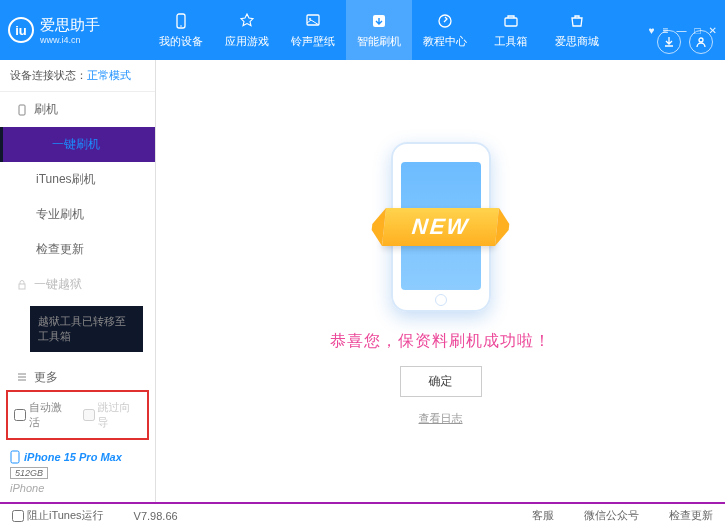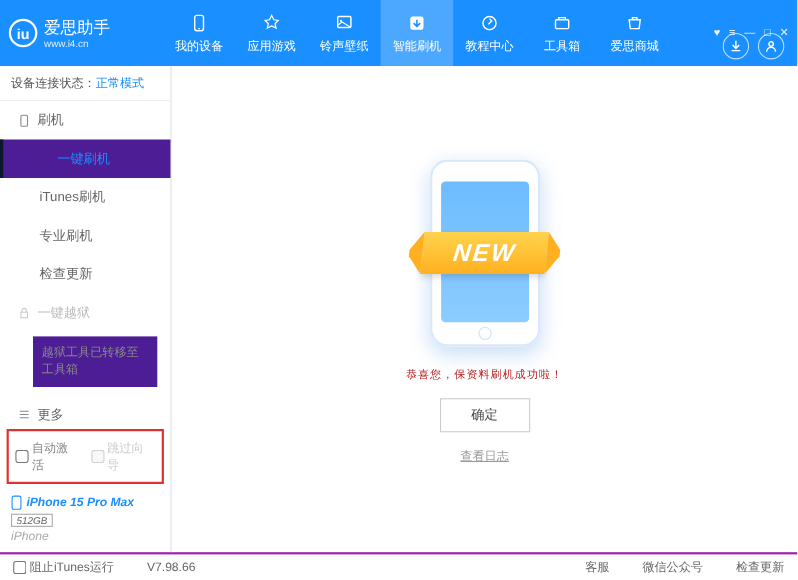--- a/index.html
+++ b/index.html
@@ -19,38 +19,38 @@
 .circle-btn { width: 24px; height: 24px; border: 1.5px solid rgba(255,255,255,0.7); border-radius: 50%; display: flex; align-items: center; justify-content: center; }
 .body-area { display: flex; height: 442px; }
 .sidebar { width: 156px; border-right: 1px solid #e0e0e0; display: flex; flex-direction: column; }
 .status-bar { padding: 8px 10px; font-size: 11px; color: #555; border-bottom: 1px solid #eee; }
 .status-bar .val { color: #1a8fff; }
 .menu { flex: 1; overflow-y: auto; font-size: 12px; color: #555; }
 .menu-head { padding: 9px 16px; display: flex; align-items: center; gap: 6px; color: #666; }
 .menu-head.locked { color: #bbb; padding-left: 16px; }
 .menu-item { padding: 9px 14px 9px 36px; cursor: pointer; color: #666; }
 .menu-item.active { background: #4c1d95; color: #1a8fff; border-left: 3px solid #0f172a; padding-left: 49px; }
-.menu-box { background: #4c1d95; margin: 4px 12px 8px 30px; padding: 8px; color: #888; line-height: 1.35; font-size: 11px; }
+.menu-box { background: #0f172a; margin: 4px 12px 8px 30px; padding: 8px; color: #888; line-height: 1.35; font-size: 11px; }
 .checks { border: 2px solid #e03030; margin: 6px 6px 4px 6px; padding: 8px 6px; display: flex; gap: 10px; font-size: 11px; color: #888; }
 .chk { display: flex; align-items: center; gap: 3px; }
 .chk input { width: 12px; height: 12px; }
 .chk.disabled { color: #ccc; }
 .device { padding: 6px 10px 8px; font-size: 11px; color: #1a8fff; font-style: italic; }
 .device .storage { display: inline-block; border: 1px solid #aaa; color: #666; font-size: 9px; padding: 0 4px; margin-top: 3px; }
 .device .type { color: #aaa; margin-top: 3px; }
 .main { flex: 1; display: flex; flex-direction: column; align-items: center; justify-content: center; gap: 14px; }
 .phone-illus { position: relative; width: 200px; height: 180px; display: flex; align-items: center; justify-content: center; }
 .phone-body { width: 100px; height: 170px; background: #fff; border-radius: 16px; box-shadow: 0 6px 18px rgba(30,120,220,0.25), inset 0 0 0 2px #d8e8fb; position: relative; }
 .phone-screen { position: absolute; top: 20px; left: 10px; right: 10px; bottom: 22px; background: linear-gradient(#6dbcff,#8cccff); border-radius: 4px; }
 .phone-home { position: absolute; bottom: 6px; left: 50%; width: 12px; height: 12px; border: 1.5px solid #cfe3f9; border-radius: 50%; transform: translateX(-50%); }
 .new-ribbon { position: absolute; background: linear-gradient(#ffd34d,#ffb020); color: #fff; font-weight: 900; font-size: 22px; letter-spacing: 2px; padding: 6px 28px; transform: skewX(-6deg); box-shadow: 0 3px 6px rgba(0,0,0,0.15); font-style: italic; }
 .new-ribbon::before,.new-ribbon::after { content:""; position:absolute; top:0; bottom:0; width:0; }
 .new-ribbon::before { left:-12px; border-right:12px solid #ffb020; border-top:16px solid transparent; border-bottom:16px solid transparent; }
 .new-ribbon::after { right:-12px; border-left:12px solid #ffb020; border-top:16px solid transparent; border-bottom:16px solid transparent; }
-.success-text { font-size: 10px; color: #b91c1c; letter-spacing: 1px; }
+.success-text { font-size: 16px; color: #ec4899; letter-spacing: 1px; }
 .confirm-btn { border: 1px solid #ccc; background: #fff; padding: 6px 28px; font-size: 12px; color: #444; cursor: pointer; }
 .log-link { font-size: 11px; color: #999; text-decoration: underline; cursor: pointer; }
 .footer { height: 25px; border-top: 2px solid #a21caf; display: flex; align-items: center; padding: 0 12px; font-size: 11px; color: #666; gap: 30px; }
 .footer .spacer { flex: 1; }
 .footer .link { cursor: pointer; }
 svg { display: block; }
 </style>
 </head>
 <body>
 

